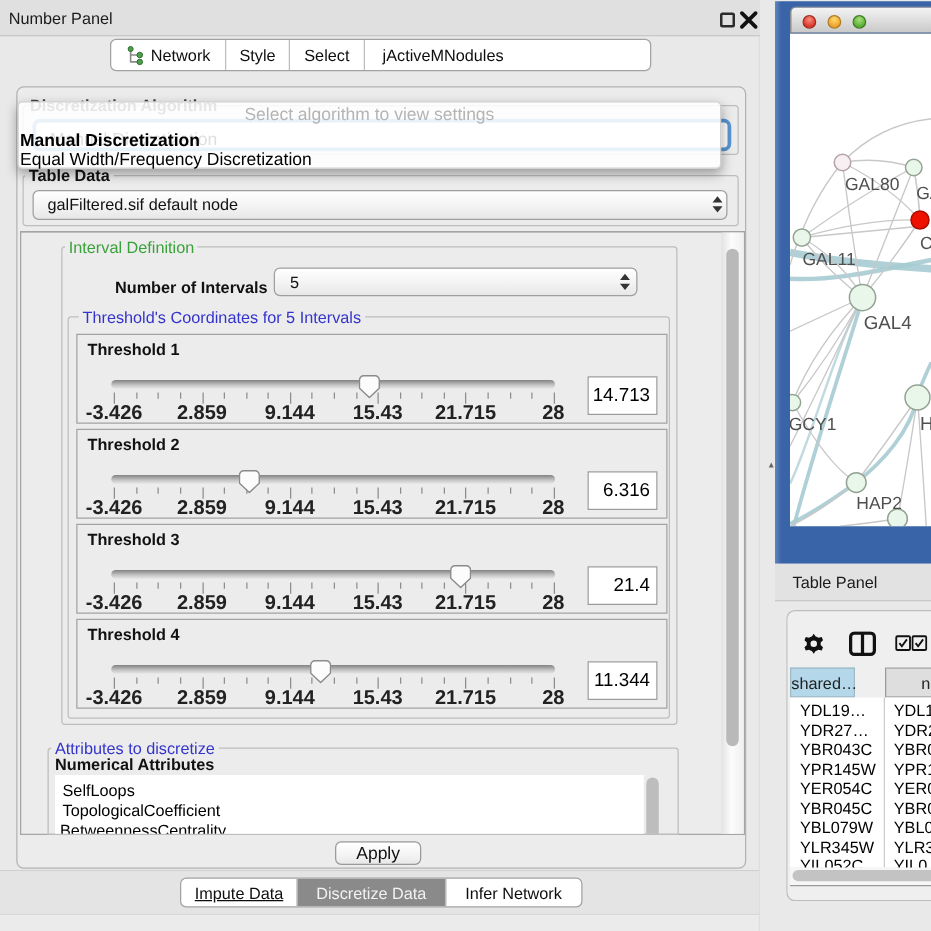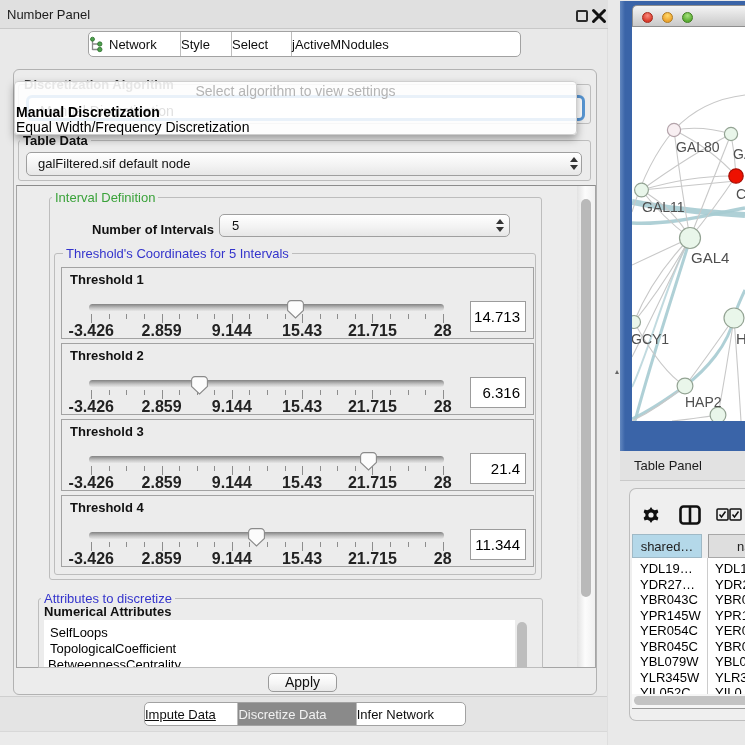--- a/index.html
+++ b/index.html
@@ -1,20 +1,20 @@
 <!DOCTYPE html>
 <html><head><meta charset="utf-8">
 <style>
 *{margin:0;padding:0;box-sizing:border-box;}
 html,body{width:745px;height:745px;overflow:hidden;}
 body{font-family:"Liberation Sans",sans-serif;background:#e9e9e9;position:relative;}
 .abs{position:absolute;}
 .combo{background:linear-gradient(#ffffff,#f3f3f3 55%,#e7e7e7);border:1px solid #9f9f9f;border-radius:5px;}
 .seg{position:absolute;display:flex;background:#fff;border:1px solid #a2a2a2;border-radius:5px;overflow:hidden;}
-.seg div{display:flex;align-items:center;font-size:13px;color:#0e0e0e;border-right:1px solid #bdbdbd;}
+.seg div{display:flex;align-items:center;justify-content:center;font-size:13px;color:#0e0e0e;border-right:1px solid #bdbdbd;}
 .seg div:last-child{border-right:none;}
 .seg .on{background:#8a8a8a;color:#f2f2f2;}
 .gbox{position:absolute;border:1px solid #bdbdbd;border-radius:3px;}
 .glab{position:absolute;background:#ececec;padding:0 3px;font-size:13px;white-space:nowrap;}
 .tick{position:absolute;width:1px;background:#8d8d8d;}
 .tlab{position:absolute;font-size:16px;font-weight:bold;color:#222;transform:translateX(-50%);white-space:nowrap;}
 .row{position:absolute;font-size:13px;color:#000;white-space:nowrap;}
 </style></head><body>
 
 <div class="abs" style="left:0;top:0;width:608px;height:29px;background:#e0e0e0;border-bottom:1px solid #c8c8c8;"></div>
@@ -281,21 +281,21 @@
     <line x1="11" y1="1.5" x2="11" y2="18.5" stroke="#111" stroke-width="2.6"></line>
   </svg>
 <svg class="abs" style="left:716px;top:508px;" width="13" height="13" viewBox="0 0 13 13">
     <rect x="1" y="1" width="11" height="11" rx="1" fill="none" stroke="#111" stroke-width="1.5"></rect>
     <path d="M3.5,6.5 L5.5,9 L9.5,3.5" fill="none" stroke="#111" stroke-width="1.5"></path>
   </svg>
 <svg class="abs" style="left:729px;top:508px;" width="13" height="13" viewBox="0 0 13 13">
     <rect x="1" y="1" width="11" height="11" rx="1" fill="none" stroke="#111" stroke-width="1.5"></rect>
     <path d="M3.5,6.5 L5.5,9 L9.5,3.5" fill="none" stroke="#111" stroke-width="1.5"></path>
   </svg>
-<div class="abs" style="left:632px;top:534px;width:70px;height:24px;background:#b4d8e9;border:1px solid #9fb9c6;font-size:13px;color:#222;text-align:center;line-height:23px;">shared…</div>
+<div class="abs" style="left:632px;top:534px;width:52px;height:24px;background:#b4d8e9;border:1px solid #9fb9c6;font-size:13px;color:#222;text-align:center;line-height:23px;">shared…</div>
 <div class="abs" style="left:708px;top:534px;width:37px;height:24px;background:#dedede;border-top:1px solid #a8a8a8;border-bottom:1px solid #a8a8a8;border-left:1px solid #9a9a9a;font-size:13px;color:#222;padding-left:28px;line-height:23px;overflow:hidden;">na</div>
 <div class="abs" style="left:632px;top:558px;width:113px;height:136px;background:#fff;"></div>
 <div class="abs" style="left:707px;top:558px;width:1px;height:136px;background:#cccccc;"></div>
 <div class="row" style="left:640px;top:561.0px;">YDL19…</div>
 <div class="row" style="left:715px;top:561.0px;">YDL1</div>
 <div class="row" style="left:640px;top:576.5px;">YDR27…</div>
 <div class="row" style="left:715px;top:576.5px;">YDR2</div>
 <div class="row" style="left:640px;top:592.0px;">YBR043C</div>
 <div class="row" style="left:715px;top:592.0px;">YBR0</div>
 <div class="row" style="left:640px;top:607.5px;">YPR145W</div>

